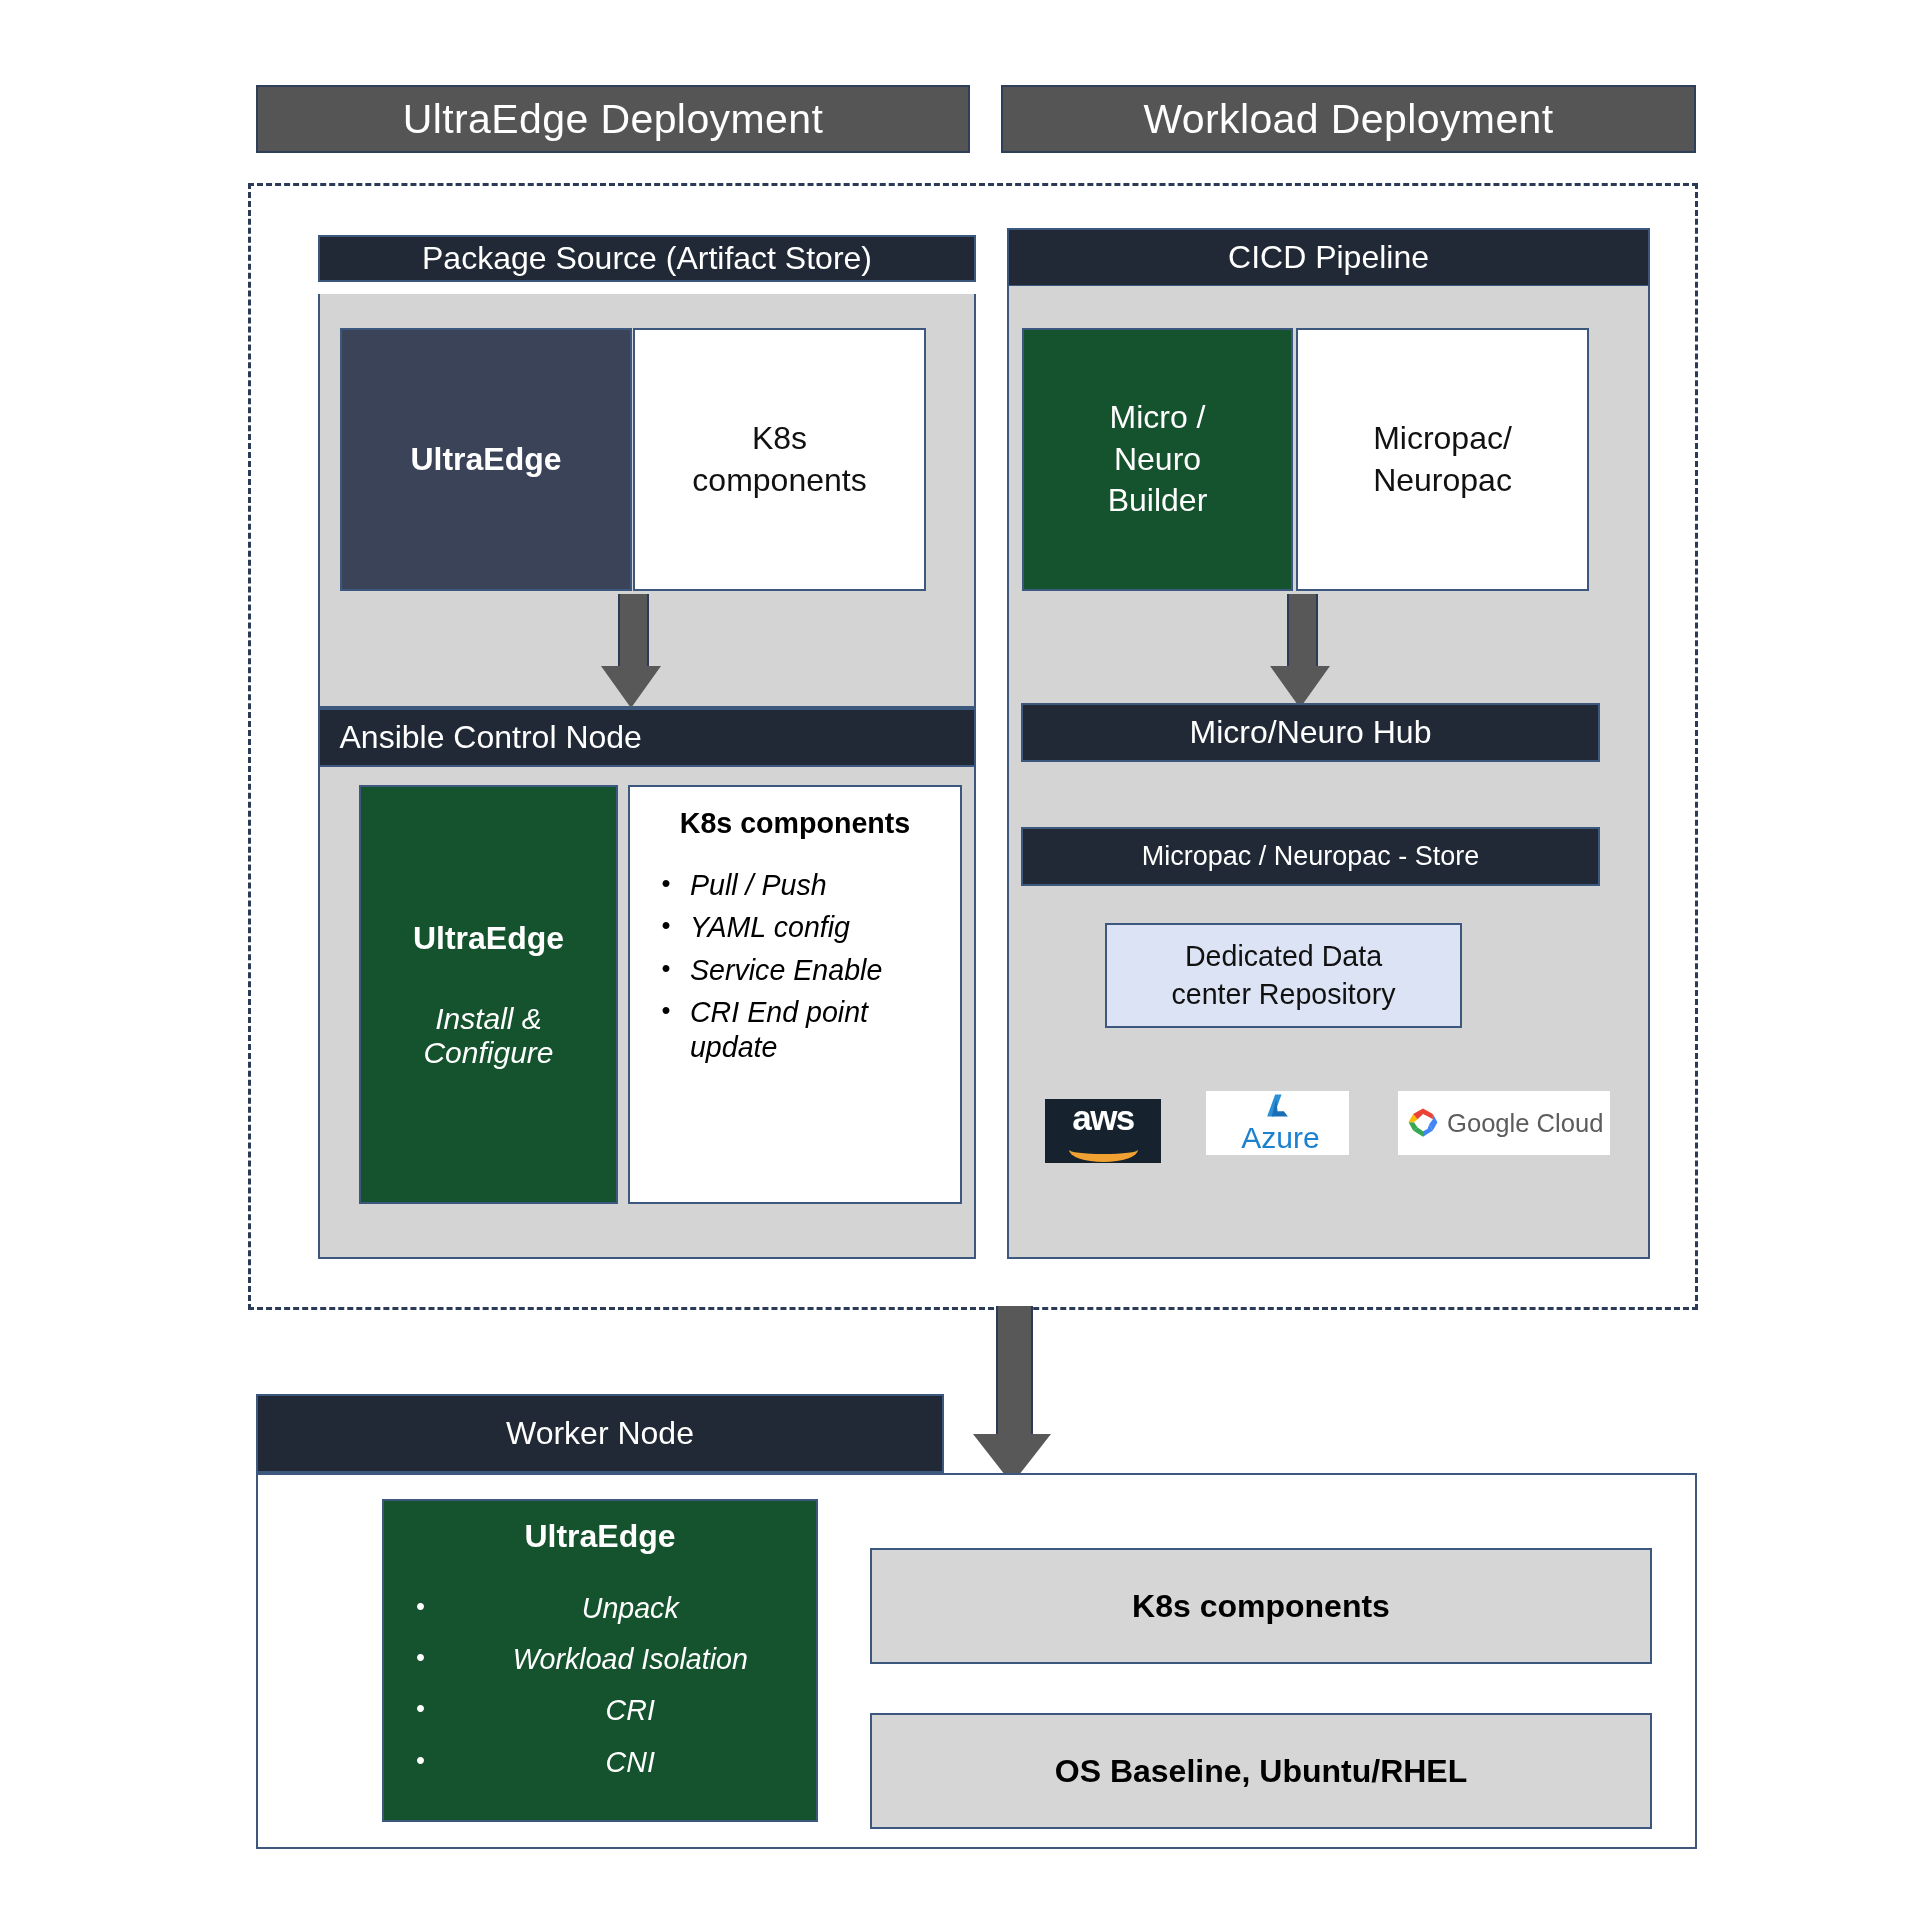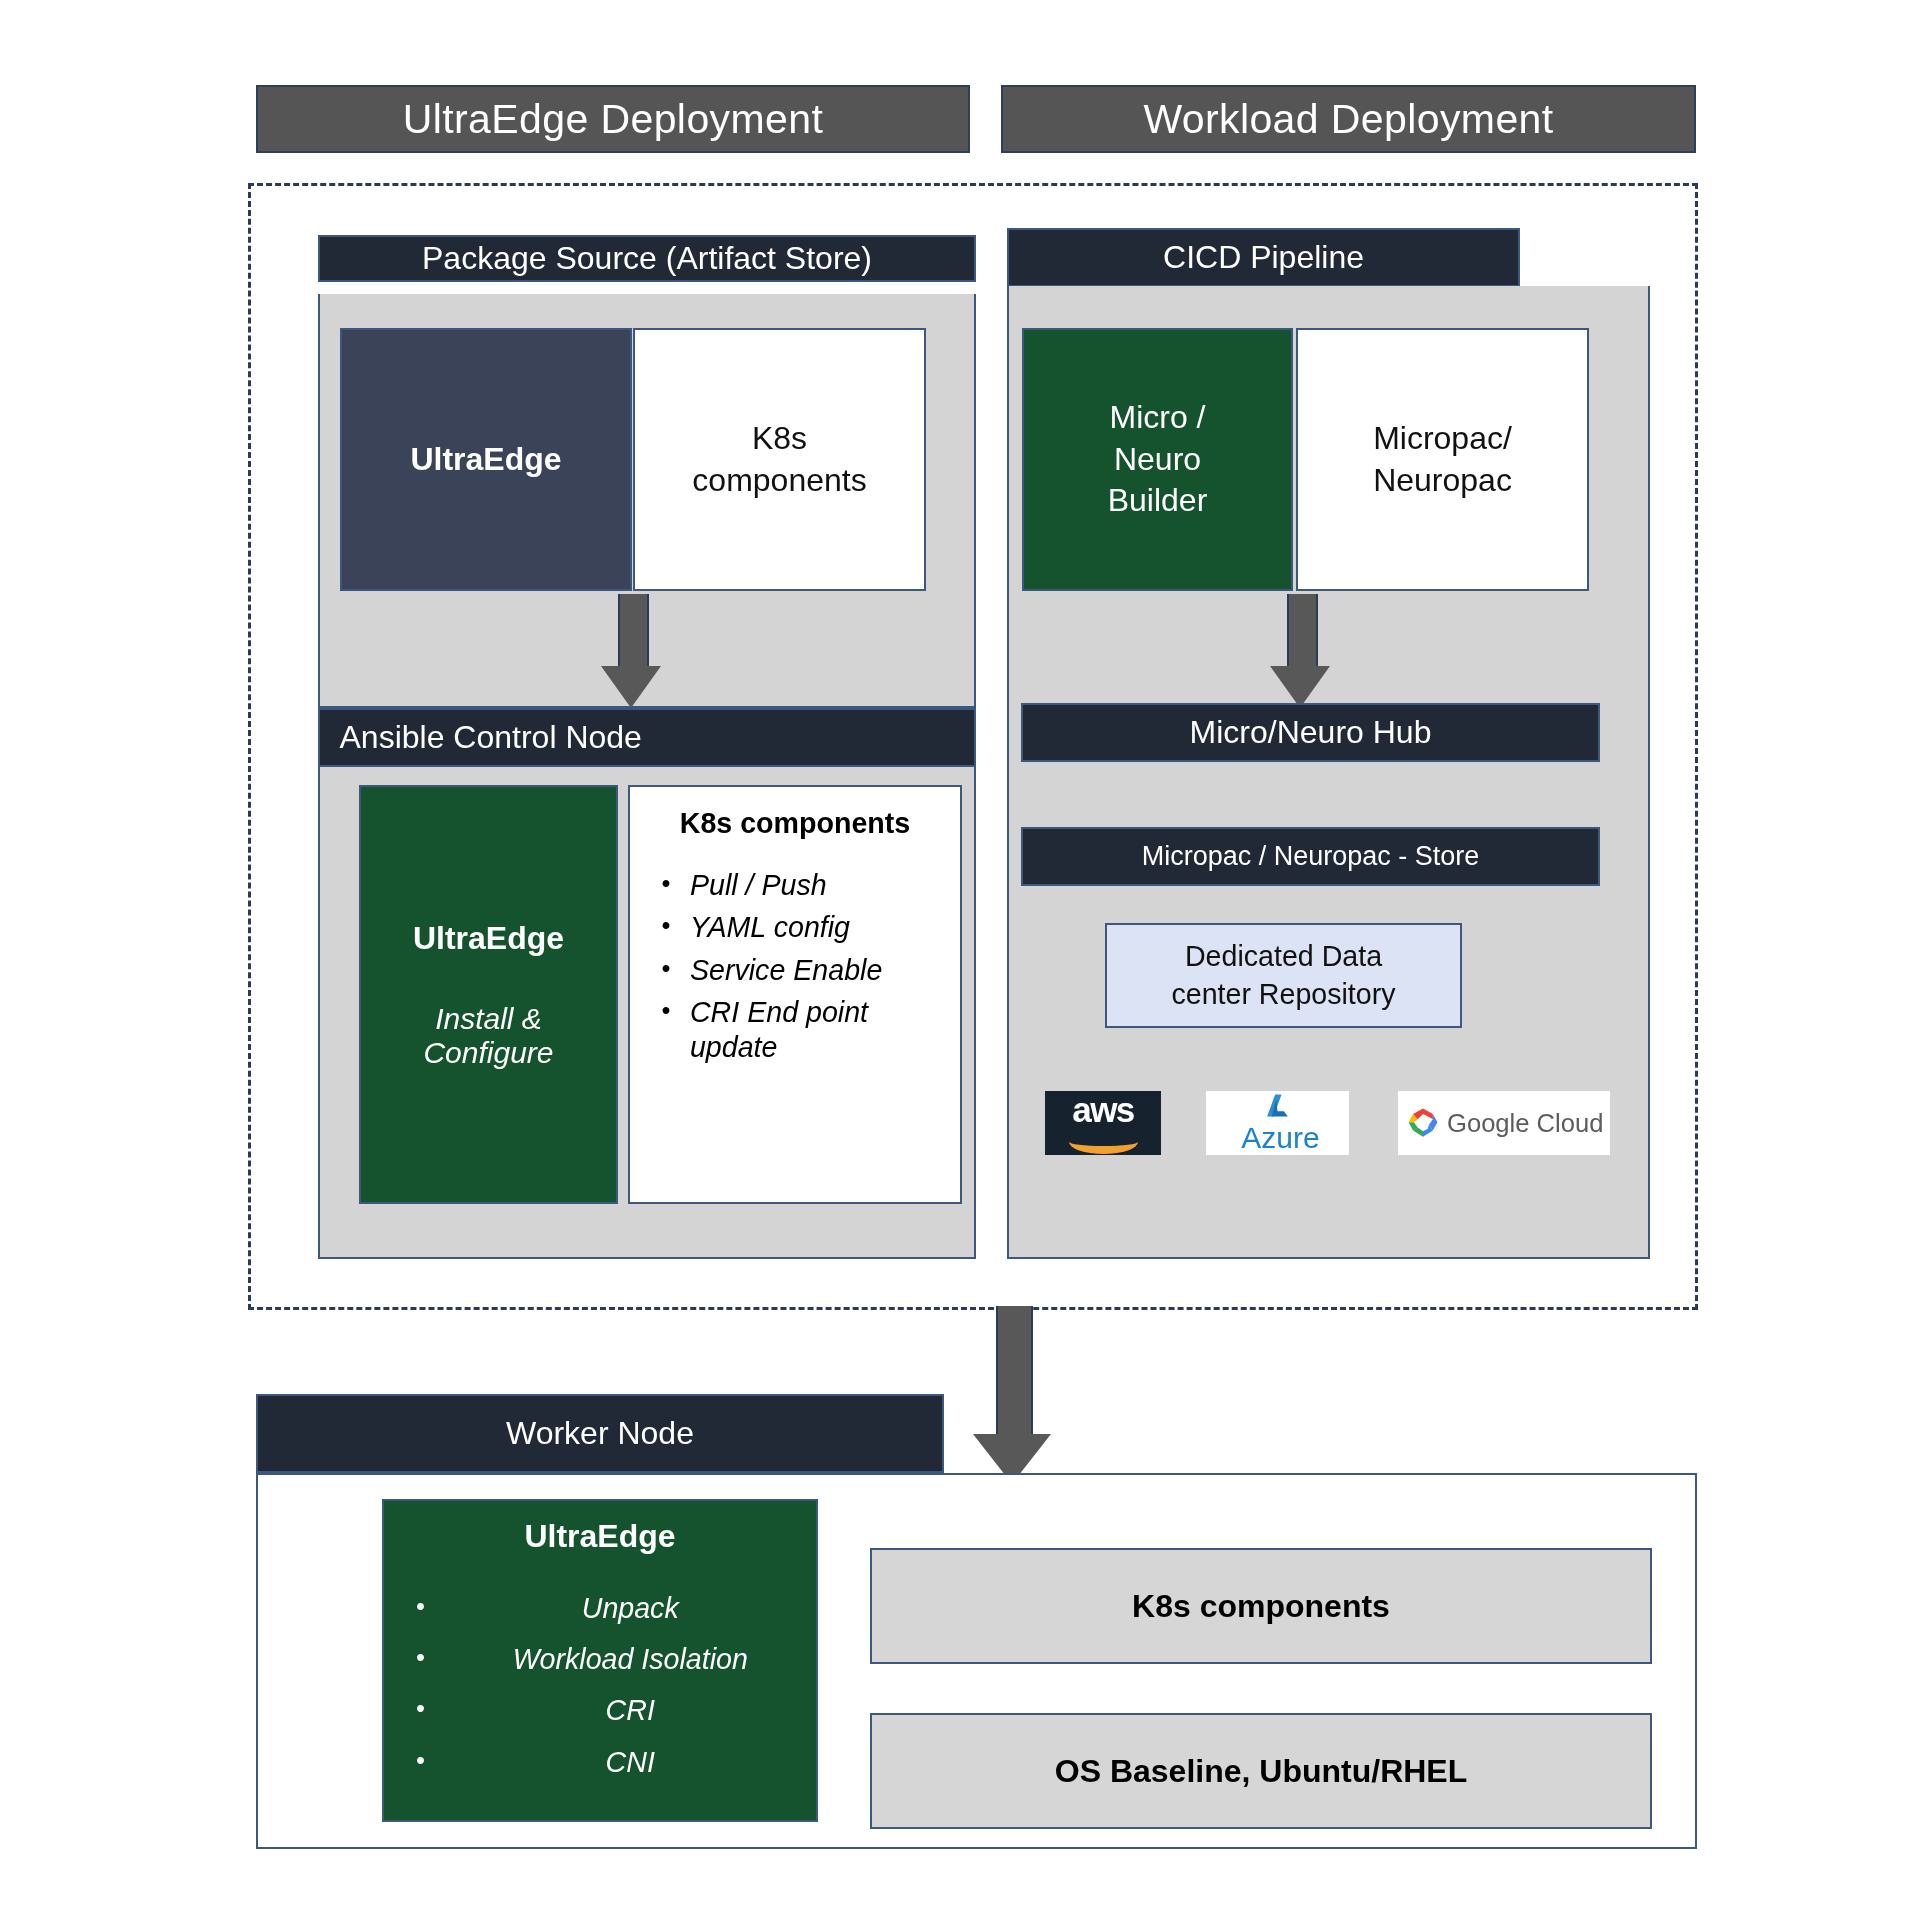--- a/index.html
+++ b/index.html
@@ -78,21 +78,21 @@
   ul.bl li .bullet{flex:0 0 auto;margin-right:19.5px;font-style:normal;font-size:25.6px;line-height:1.25;}
   ul.bl li .txt{flex:1 1 auto;}
 
   
   .arrow{position:absolute;}
   .arrow .shaft{position:absolute;background:#585858;border-left:2.3px solid #2b3a57;border-right:2.3px solid #2b3a57;}
   .arrow .head{position:absolute;width:0;height:0;}
 
   
   .logo{position:absolute;display:flex;align-items:center;justify-content:center;}
-  .logo-aws{background:#16232e;}
+  .logo-aws{background:#16232e;margin-top:8px;}
   .logo-wh{background:#ffffff;}
   .aws-txt{color:#fff;font-weight:bold;font-size:35px;letter-spacing:-1.5px;line-height:1;}
   .aws-swoosh{width:69px;height:16.5px;border-bottom:8.3px solid #f0a132;border-radius:0 0 50% 50%;margin-top:3px;}
   .az-txt{color:#1b82d0;font-size:30px;}
   .gc-txt{color:#5c5c5c;font-size:25.6px;}
 </style>
 </head>
 <body>
 
 <div class="abs title-banner" style="left:256px;top:85px;width:714px;height:68px;">
@@ -153,21 +153,21 @@
       <span class="bullet">•</span>
       <span class="txt">Service Enable</span>
     </li>
     <li>
       <span class="bullet">•</span>
       <span class="txt">CRI End point update</span>
     </li>
   </ul>
 </div>
 
-<div class="abs hdr center" style="left:1007px;top:228px;width:513px;height:59px;">
+<div class="abs hdr center" style="left:1007px;top:228px;width:643px;height:59px;">
   <span>CICD Pipeline</span>
 </div>
 
 <div class="abs panel-body" style="left:1007px;top:286px;width:643px;height:973px;"></div>
 
 <div class="abs box-dark lh13" style="left:1022px;top:328px;width:271px;height:263px;">
   <span class="t42">Micro /</span>
   <span class="t42">Neuro</span>
   <span class="t42">Builder</span>
 </div>

